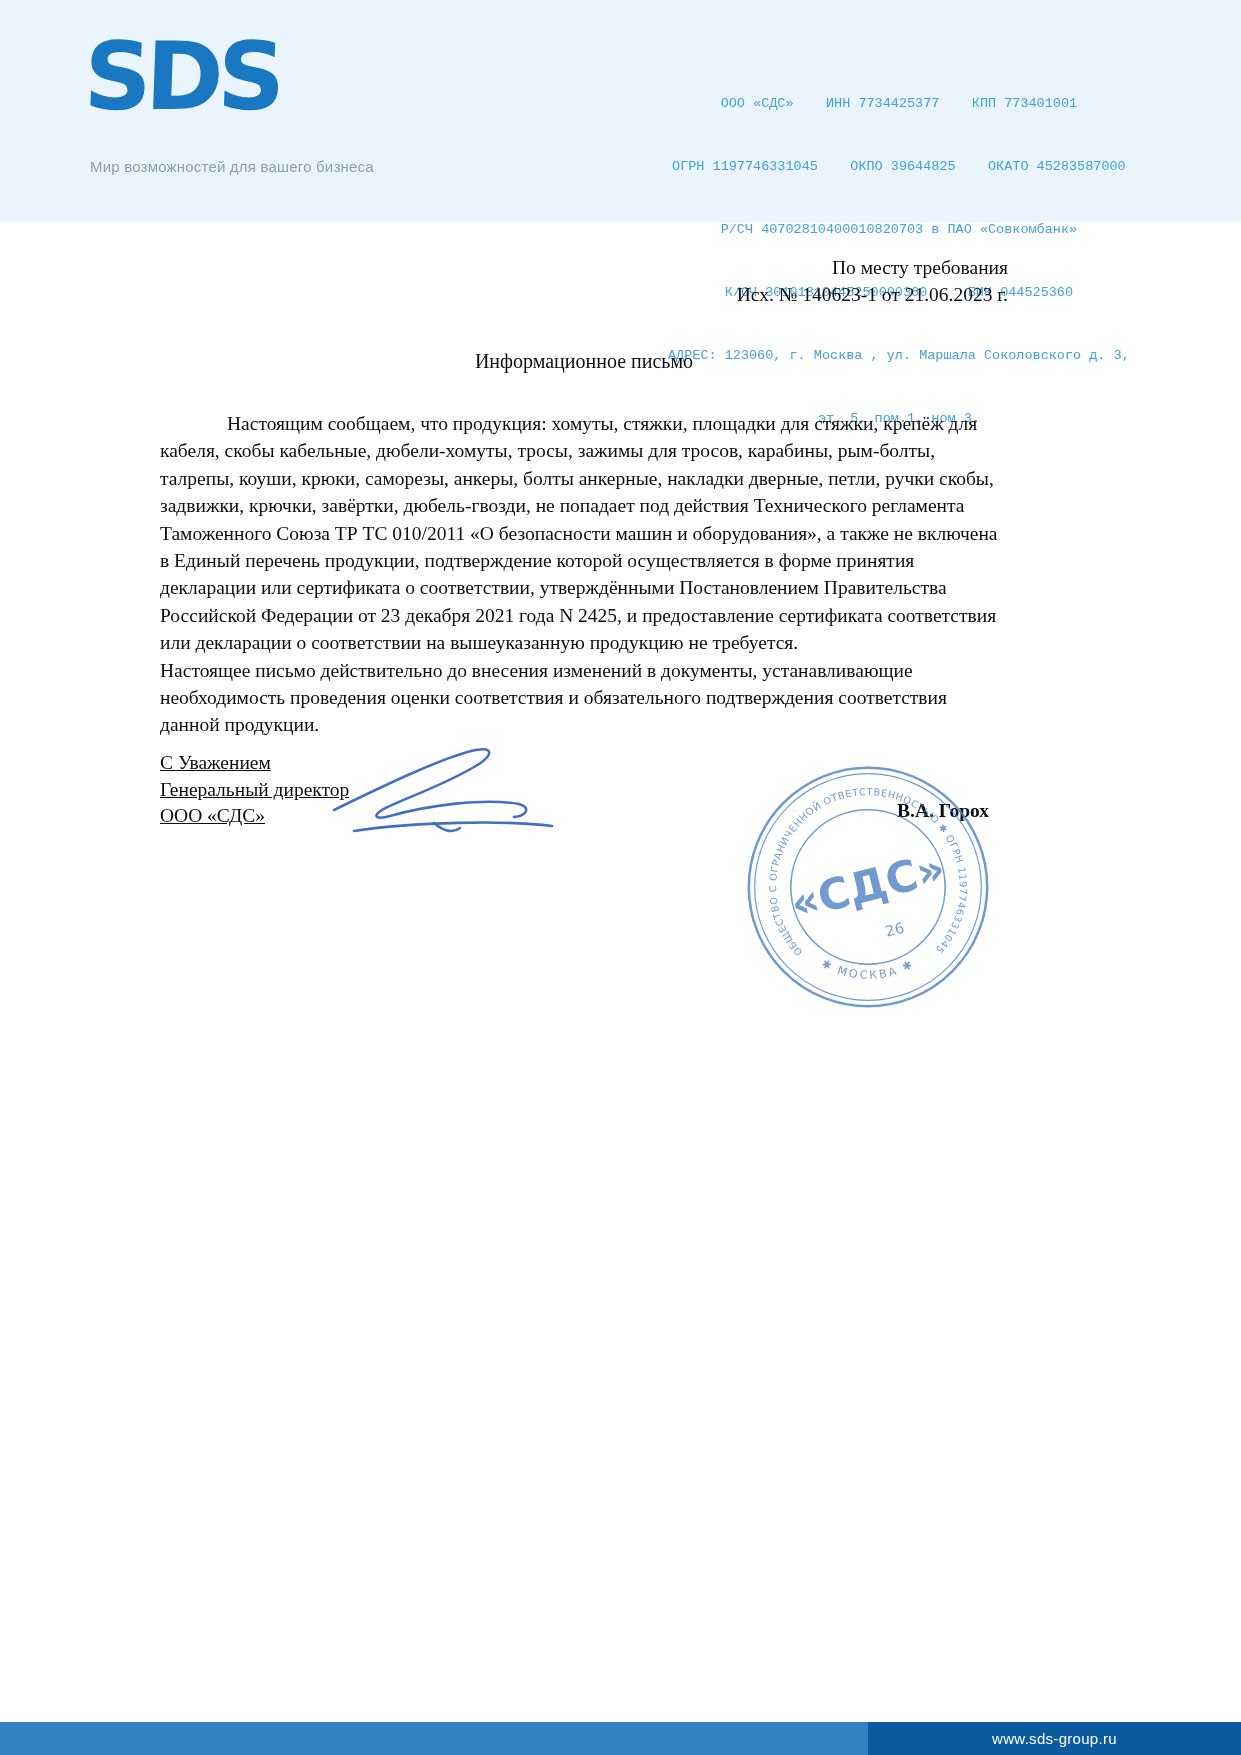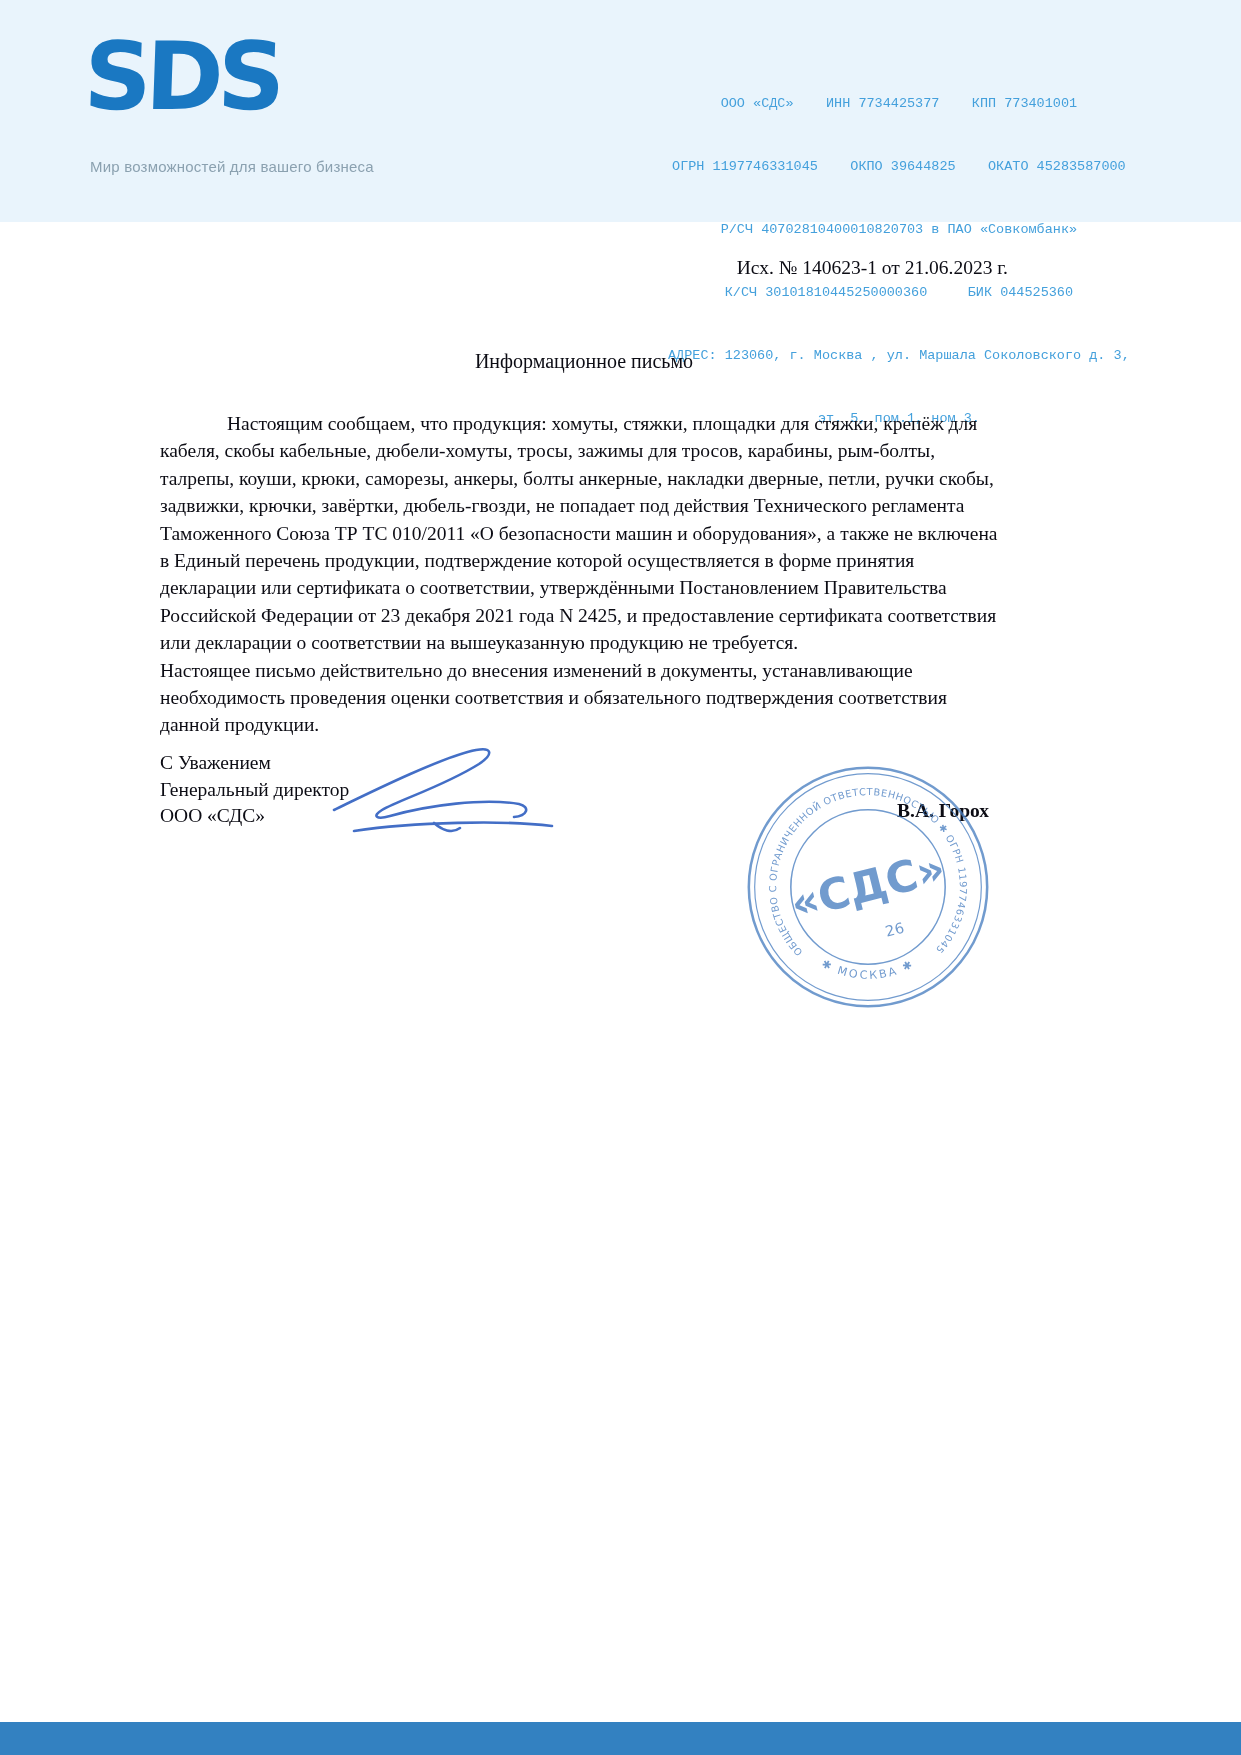--- a/index.html
+++ b/index.html
@@ -48,21 +48,21 @@
   .body-text {
     position:absolute; top:394px; left:160px; width:848px;
     font-size:19.5px; line-height:27.4px; text-align:left; color:#0c0c14;margin-top:16px;
   }
   .body-text p { margin:0; }
   .body-text .p1 { text-indent:67px; }
 
   
   .closing {
     position:absolute; top:750px; left:160px;
-    font-size:19.5px; line-height:26.5px; color:#0c0c14;
+    font-size:19.5px; line-height:26.5px; color:#0c0c14;text-decoration:underline;
   }
   .signer {
     position:absolute; top:800px; left:897px;
     font-size:19.5px; color:#0c0c14;font-weight:bold;
   }
 
   
   .signature {
     position:absolute; left:322px; top:738px;
     width:244px; height:105px;
@@ -108,20 +108,21 @@
       <div>ООО «СДС»    ИНН 7734425377    КПП 773401001</div>
       <div>ОГРН 1197746331045    ОКПО 39644825    ОКАТО 45283587000</div>
       <div>Р/СЧ 40702810400010820703 в ПАО «Совкомбанк»</div>
       <div>К/СЧ 30101810445250000360     БИК 044525360</div>
       <div>АДРЕС: 123060, г. Москва , ул. Маршала Соколовского д. 3,</div>
       <div>эт. 5, пом.1, ном 3.</div>
     </div>
   </header>
 
   <div class="ref-block">
+    <div>По месту требования</div>
     <div>Исх. № 140623-1 от 21.06.2023 г.</div>
   </div>
 
   <h1 class="title">Информационное письмо</h1>
 
   <div class="body-text">
     <p class="p1">Настоящим сообщаем, что продукция: хомуты, стяжки, площадки для стяжки, крепёж для кабеля, скобы кабельные, дюбели-хомуты, тросы, зажимы для тросов, карабины, рым-болты, талрепы, коуши, крюки, саморезы, анкеры, болты анкерные, накладки дверные, петли, ручки скобы, задвижки, крючки, завёртки, дюбель-гвозди, не попадает под действия Технического регламента Таможенного Союза ТР ТС 010/2011 «О безопасности машин и оборудования», а также не включена в Единый перечень продукции, подтверждение которой осуществляется в форме принятия декларации или сертификата о соответствии, утверждёнными Постановлением Правительства Российской Федерации от 23 декабря 2021 года N 2425, и предоставление сертификата соответствия или декларации о соответствии на вышеуказанную продукцию не требуется.</p>
     <p class="p2">Настоящее письмо действительно до внесения изменений в документы, устанавливающие необходимость проведения оценки соответствия и обязательного подтверждения соответствия данной продукции.</p>
   </div>
 
@@ -158,15 +159,18 @@
       <textPath href="#bottomPath" startOffset="50%">✱ МОСКВА ✱</textPath>
     </text>
     <g transform="rotate(-14 130 130)">
       <text class="stamp-center" x="130" y="144" text-anchor="middle">«СДС»</text>
       <text class="stamp-number" x="146" y="184" text-anchor="middle">26</text>
     </g>
   </svg>
 
   <footer class="footer">
     <div class="footer-left"></div>
+    <div class="footer-right">
+      <span class="footer-url">www.sds-group.ru</span>
+    </div>
   </footer>
 
 </div>
 
 </body></html>

